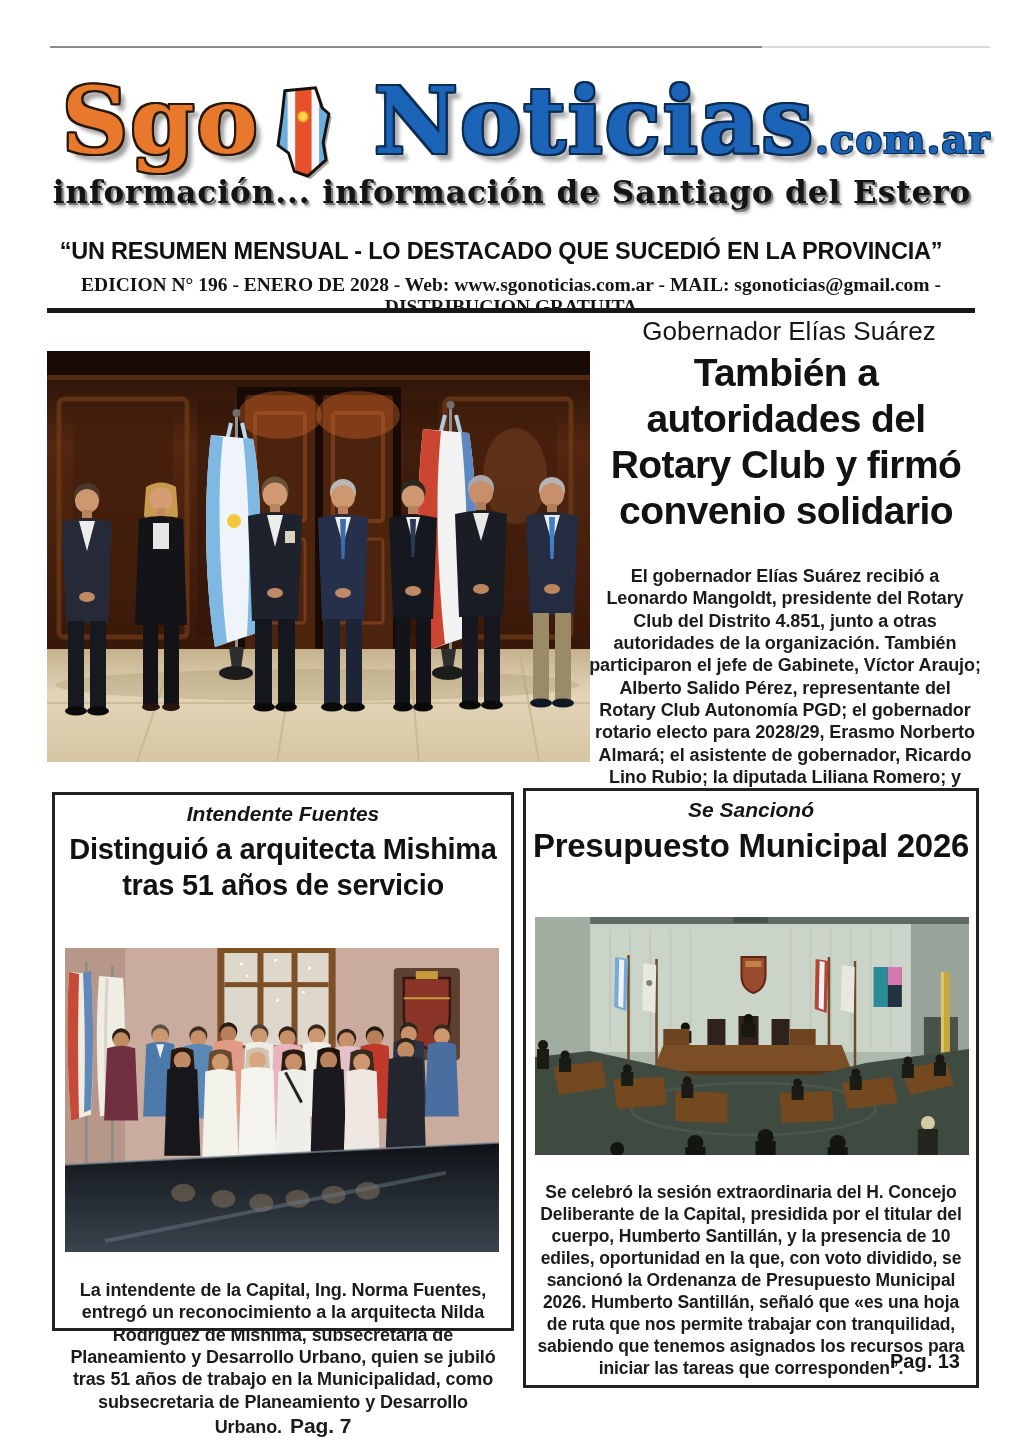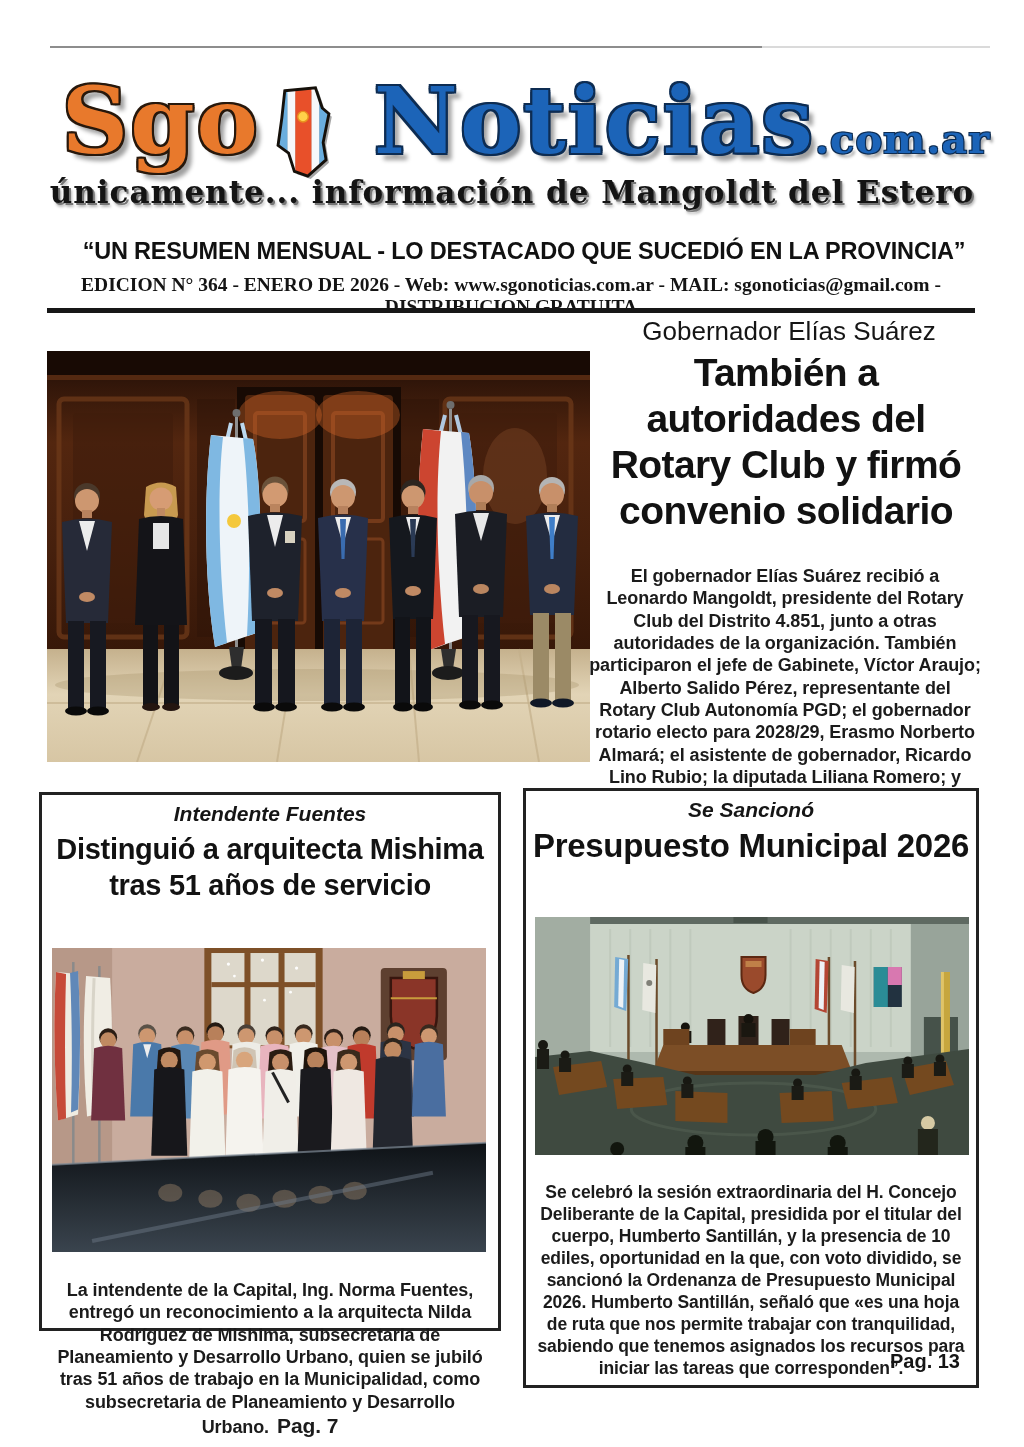--- a/index.html
+++ b/index.html
@@ -24,39 +24,39 @@
                 6px 7px 4px rgba(0,0,0,0.38);}
   .logo-suffix{font-family:"DejaVu Serif",serif;font-weight:bold;font-size:40px;color:#1c64b8;
     letter-spacing:1px;
     text-shadow:-1px -1px 0 #0d2c52,1px -1px 0 #0d2c52,-1px 1px 0 #0d2c52,1px 1px 0 #0d2c52,
                 3px 4px 3px rgba(0,0,0,0.35);}
   .logo-map{margin:0 10px;align-self:center;transform:translateY(6px);}
   .tagline{position:absolute;left:0;right:0;top:174px;text-align:center;
            font-family:"DejaVu Serif",serif;font-weight:bold;font-size:31px;color:#141414;
            letter-spacing:1px;text-shadow:2px 2px 0 #777777,3px 4px 3px #b5b5b5;}
 
-  .slogan{position:absolute;left:60px;width:928px;top:238px;text-align:center;
+  .slogan{position:absolute;left:37px;width:928px;top:238px;text-align:center;
           font-weight:bold;font-size:23.5px;letter-spacing:-0.2px;color:#111;}
   .edition{position:absolute;left:47px;width:928px;top:274px;text-align:center;
            font-family:"Liberation Serif",serif;font-weight:bold;font-size:19.5px;color:#141414;}
   .divider{position:absolute;left:47px;top:308px;width:928px;height:5px;background:#171717;}
 
   
   .kicker-main{position:absolute;left:600px;width:378px;top:316px;text-align:center;
                font-weight:normal;font-size:26px;color:#151515;}
   .photo-main{position:absolute;left:47px;top:351px;width:543px;height:411px;margin:0;}
   .headline-main{position:absolute;left:591px;width:390px;top:350px;text-align:center;
                  font-weight:bold;font-size:39px;line-height:46px;letter-spacing:-0.6px;color:#121212;}
   .body-main{position:absolute;left:589px;width:392px;top:547px;text-align:center;
              font-weight:bold;font-size:18px;line-height:1.24;letter-spacing:-0.1px;color:#1b1b1b;}
   .pag-inline{font-size:21px;margin-left:8px;}
 
   
   .news-box{position:absolute;border:3px solid #222;box-sizing:border-box;background:#fff;}
-  .box-left{left:39px;top:792px;width:462px;height:539px;}
+  .box-left{left:52px;top:792px;width:462px;height:539px;}
   .box-right{left:523px;top:788px;width:456px;height:600px;}
   .box-kicker{text-align:center;font-weight:bold;font-style:italic;font-size:21px;
               margin-top:7px;color:#151515;}
   .box-headline{text-align:center;font-weight:bold;font-size:29px;line-height:36px;
                 letter-spacing:-0.3px;margin-top:5px;color:#121212;}
   .box-right .box-headline{font-size:33px;margin-top:6px;}
   .photo-mayor{position:absolute;left:10px;top:153px;width:434px;height:304px;margin:0;}
   .photo-council{position:absolute;left:9px;top:126px;width:434px;height:238px;margin:0;}
   .box-body{position:absolute;left:9px;right:9px;text-align:center;font-weight:bold;
             font-size:18px;line-height:1.24;letter-spacing:-0.1px;color:#1b1b1b;}
@@ -89,24 +89,24 @@
           <rect x="39" y="0" width="8" height="100" fill="#f6f8fa"></rect>
           <rect x="47" y="0" width="13" height="100" fill="#6aaede"></rect>
           <circle cx="30" cy="34" r="5.5" fill="#ffd24a" stroke="#e8901e" stroke-width="1.5"></circle>
         </g>
         <path d="M11,7 L43,4 L50,25 L57,31 L51,61 L54,79 L35,96 L21,91 L15,72 L4,64 L8,35 Z" fill="none" stroke="#15100a" stroke-width="3"></path>
       </svg>
     </span>
     <span class="logo-word logo-noticias">Noticias</span>
     <span class="logo-suffix">.com.ar</span>
   </div>
-  <div class="tagline">únicamente... información de Mangoldt del Estero</div>
+  <div class="tagline">información... información de Santiago del Estero</div>
 
   <div class="slogan">“UN RESUMEN MENSUAL - LO DESTACADO QUE SUCEDIÓ EN LA PROVINCIA”</div>
-  <div class="edition">EDICION N° 364 - ENERO DE 2026  -  Web: www.sgonoticias.com.ar  -  MAIL: sgonoticias@gmail.com - DISTRIBUCION GRATUITA</div>
+  <div class="edition">EDICION N° 196 - ENERO DE 2028  -  Web: www.sgonoticias.com.ar  -  MAIL: sgonoticias@gmail.com - DISTRIBUCION GRATUITA</div>
   <div class="divider"></div>
 
   <div class="kicker-main">Gobernador Elías Suárez</div>
 
   <figure class="photo-main">
     <svg viewBox="0 0 543 411" width="100%" height="100%" preserveAspectRatio="none">
       <defs>
         <linearGradient id="gwood" x1="0" x2="0" y1="0" y2="1">
           <stop offset="0" stop-color="#1f0d06"></stop>
             <stop offset="0.3" stop-color="#53260f"></stop>

